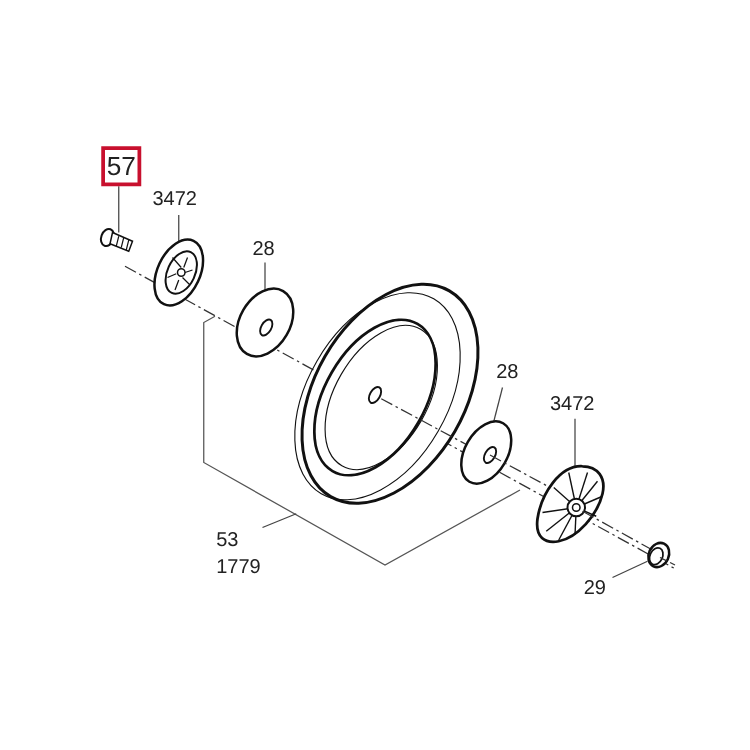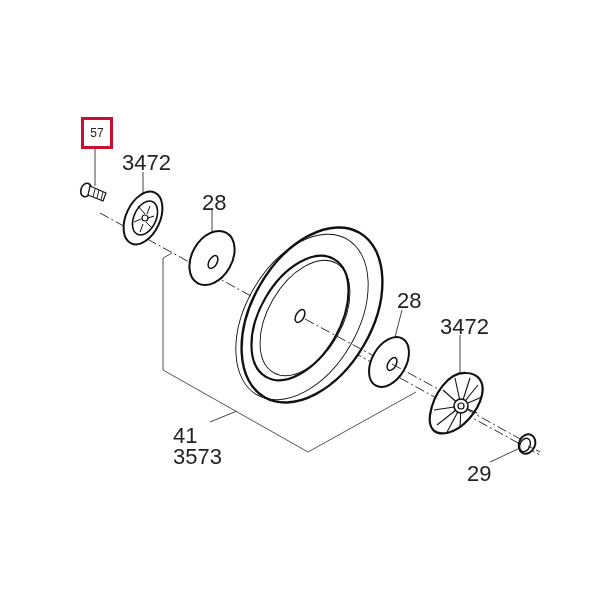--- a/index.html
+++ b/index.html
@@ -2,34 +2,34 @@
 <html><head>
   <meta charset="utf-8">
   <style>
     html, body { margin: 0; padding: 0; background: #ffffff; }
     body { width: 600px; height: 600px; position: relative; overflow: hidden; }
     .stage { position: absolute; left: 0; top: 0; width: 600px; height: 600px; }
     svg { position: absolute; left: 0; top: 0; }
     .label {
       position: absolute;
       font-family: "Liberation Sans", sans-serif;
-      font-size: 22px;
+      font-size: 16px;
       color: #222222;
       line-height: 1;
       white-space: nowrap;
     }
     .callout-box {
       position: absolute;
       left: 81px; top: 117px;
       width: 26px; height: 26px;
       border: 3px solid #c8102e;
       background: #ffffff;
       display: flex; align-items: center; justify-content: center;
     }
-    .callout-box .label { position: static; font-size: 12px; }
+    .callout-box .label { position: static; font-size: 21px; }
   </style>
 </head>
 <body>
 
 <div class="stage">
 
   <svg width="600" height="600" viewBox="0 0 600 600">
 
     <g stroke="#333" stroke-width="1" fill="none" stroke-dasharray="10 3 2 3">
       <line x1="100" y1="213" x2="540" y2="455"></line>
@@ -126,18 +126,18 @@
     <g stroke="#333" stroke-width="1" fill="none" stroke-dasharray="6 3">
       <line x1="528" y1="446" x2="540" y2="452"></line>
     </g>
   </svg>
 
   <div class="callout-box">
     <span class="label">57</span>
   </div>
   <span class="label" style="left:122px; top:152px;">3472</span>
   <span class="label" style="left:202px; top:192px;">28</span>
-  <span class="label" style="left:173px; top:425px;">41</span>
-  <span class="label" style="left:173px; top:446px;">3573</span>
+  <span class="label" style="left:173px; top:425px;">53</span>
+  <span class="label" style="left:173px; top:446px;">1779</span>
   <span class="label" style="left:397px; top:290px;">28</span>
   <span class="label" style="left:440px; top:316px;">3472</span>
   <span class="label" style="left:467px; top:463px;">29</span>
 </div>
 
 </body></html>

